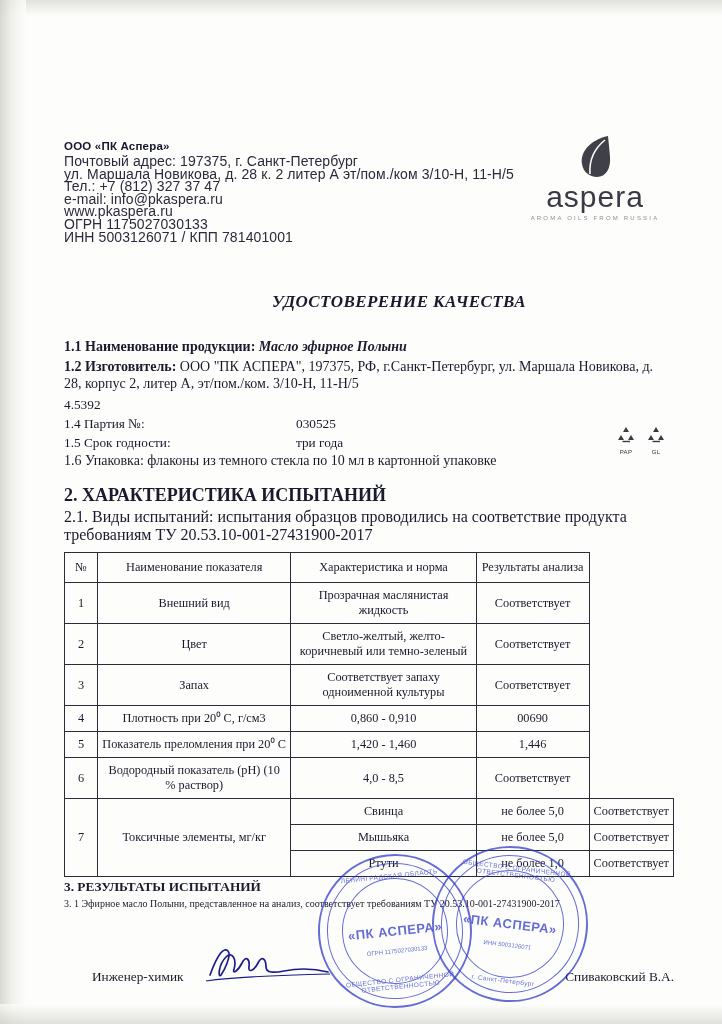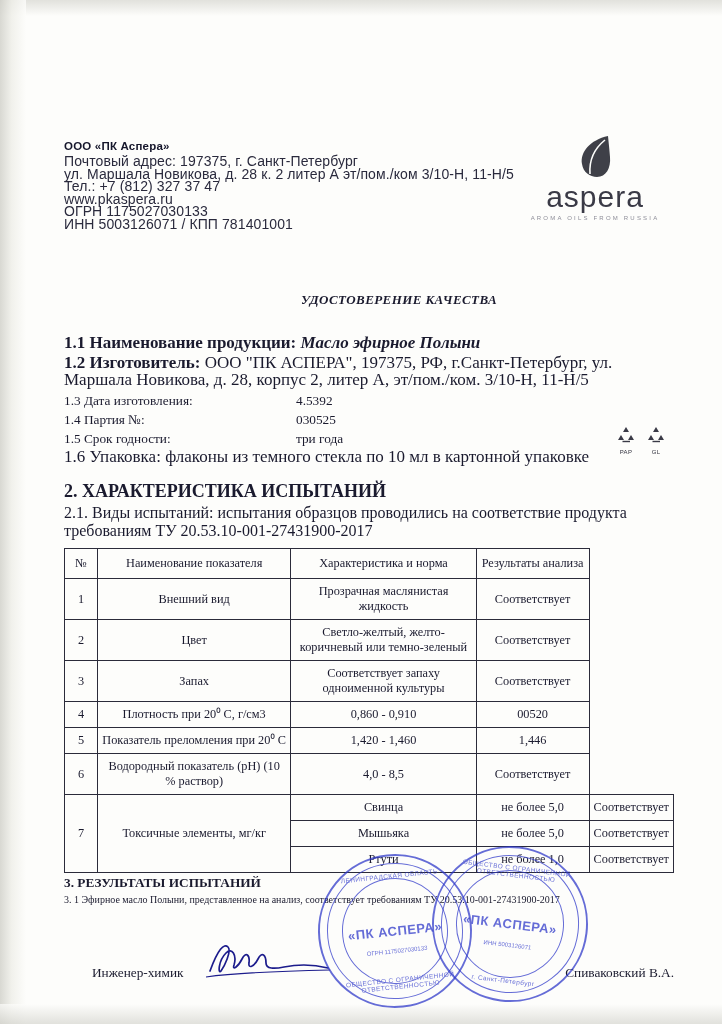--- a/index.html
+++ b/index.html
@@ -93,28 +93,28 @@
     letter-spacing: 2.2px;
     color: #8d8d98;
     margin-top: 3px;
   }
 
   
   .doc-title {
     text-align: center;
     font-style: italic;
     font-weight: bold;
-    font-size: 13px;
+    font-size: 17px;
     letter-spacing: .4px;
     margin: 42px 0 26px 60px;
   }
 
   
   .info-line {
-    font-size: 17px;
+    font-size: 14px;
     line-height: 17.5px;
     margin-bottom: 2px;
   }
   .info-line .b { font-weight: bold; }
   .info-line .i { font-style: italic; font-weight: bold; }
   .kv {
     display: flex;
     font-size: 13.3px;
     line-height: 19px;
   }
@@ -271,20 +271,21 @@
   <div class="scan-edge-left"></div>
   <div class="scan-edge-bottom"></div>
 
   <div class="content">
 
     <div class="header">
       <div class="company-name">ООО «ПК Аспера»</div>
       <div class="addr-line">Почтовый адрес: 197375, г. Санкт-Петербург</div>
       <div class="addr-line">ул. Маршала Новикова, д. 28 к. 2 литер А эт/пом./ком 3/10-Н, 11-Н/5</div>
       <div class="addr-line">Тел.: +7 (812) 327 37 47</div>
+      <div class="addr-line">e-mail: info@pkaspera.ru</div>
       <div class="addr-line">www.pkaspera.ru</div>
       <div class="addr-line">ОГРН 1175027030133</div>
       <div class="addr-line">ИНН 5003126071 / КПП 781401001</div>
 
       <div class="logo">
         <div class="leaf">
           <svg width="34" height="46" viewBox="0 0 34 46">
             <path d="M30 2 C12 6 2 18 4 30 C5 38 12 43 19 43 C28 43 33 34 32 23 C31.4 15 30.6 8 30 2 Z" fill="#3f4048"></path>
             <path d="M27 6 C17 14 11 26 12 40" stroke="#fdfdfb" stroke-width="1.6" fill="none"></path>
           </svg>
@@ -300,21 +301,20 @@
       <span class="b">1.1 Наименование продукции:</span>
       <span class="i">Масло эфирное Полыни</span>
     </div>
 
     <div class="info-line">
       <span class="b">1.2 Изготовитель:</span>
       <span>ООО "ПК АСПЕРА", 197375, РФ, г.Санкт-Петербург, ул. Маршала Новикова, д. 28, корпус 2, литер А, эт/пом./ком. 3/10-Н, 11-Н/5</span>
     </div>
 
     <div class="kv">
-      <span class="k">1.3 Дата изготовления:</span>
       <span class="v">4.5392</span>
     </div>
     <div class="kv">
       <span class="k">1.4 Партия №:</span>
       <span class="v">030525</span>
     </div>
     <div class="kv">
       <span class="k">1.5 Срок годности:</span>
       <span class="v">три года</span>
     </div>
@@ -351,21 +351,21 @@
         <tr>
           <td>3</td>
           <td>Запах</td>
           <td>Соответствует запаху одноименной культуры</td>
           <td>Соответствует</td>
         </tr>
         <tr>
           <td>4</td>
           <td>Плотность при 20⁰ С, г/см3</td>
           <td>0,860 - 0,910</td>
-          <td>00520</td>
+          <td>00690</td>
         </tr>
         <tr>
           <td>5</td>
           <td>Показатель преломления при 20⁰ С</td>
           <td>1,420 - 1,460</td>
           <td>1,446</td>
         </tr>
         <tr>
           <td>6</td>
           <td>Водородный показатель (рН) (10 % раствор)</td>

